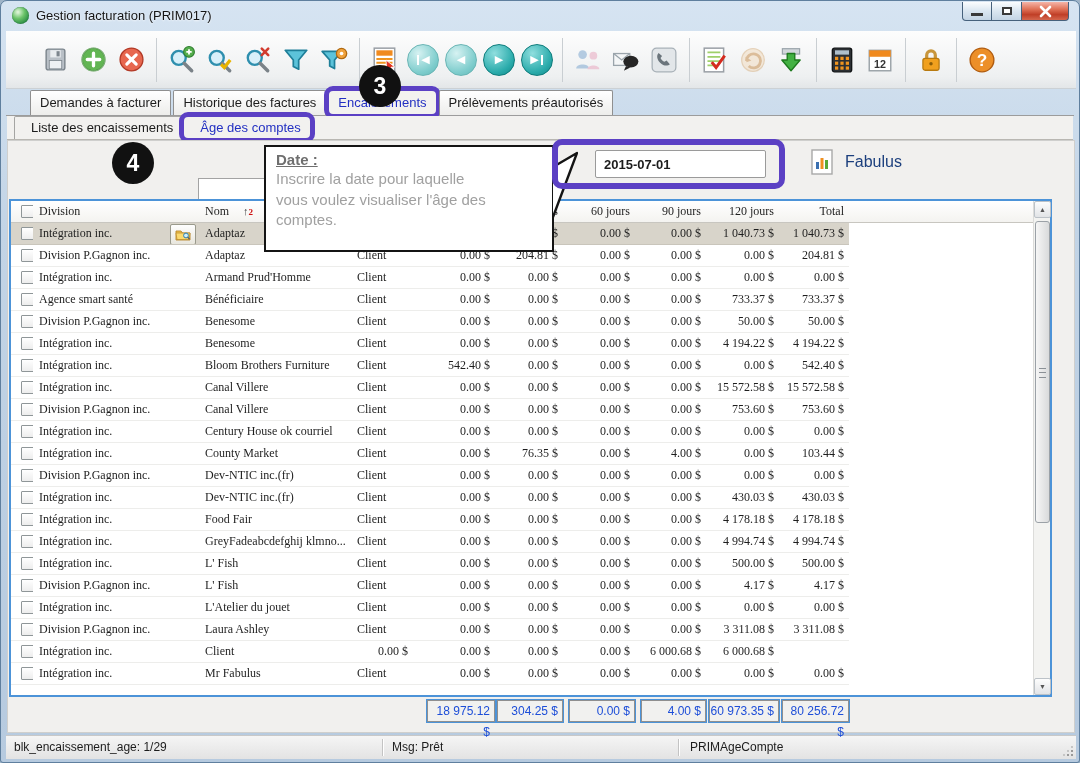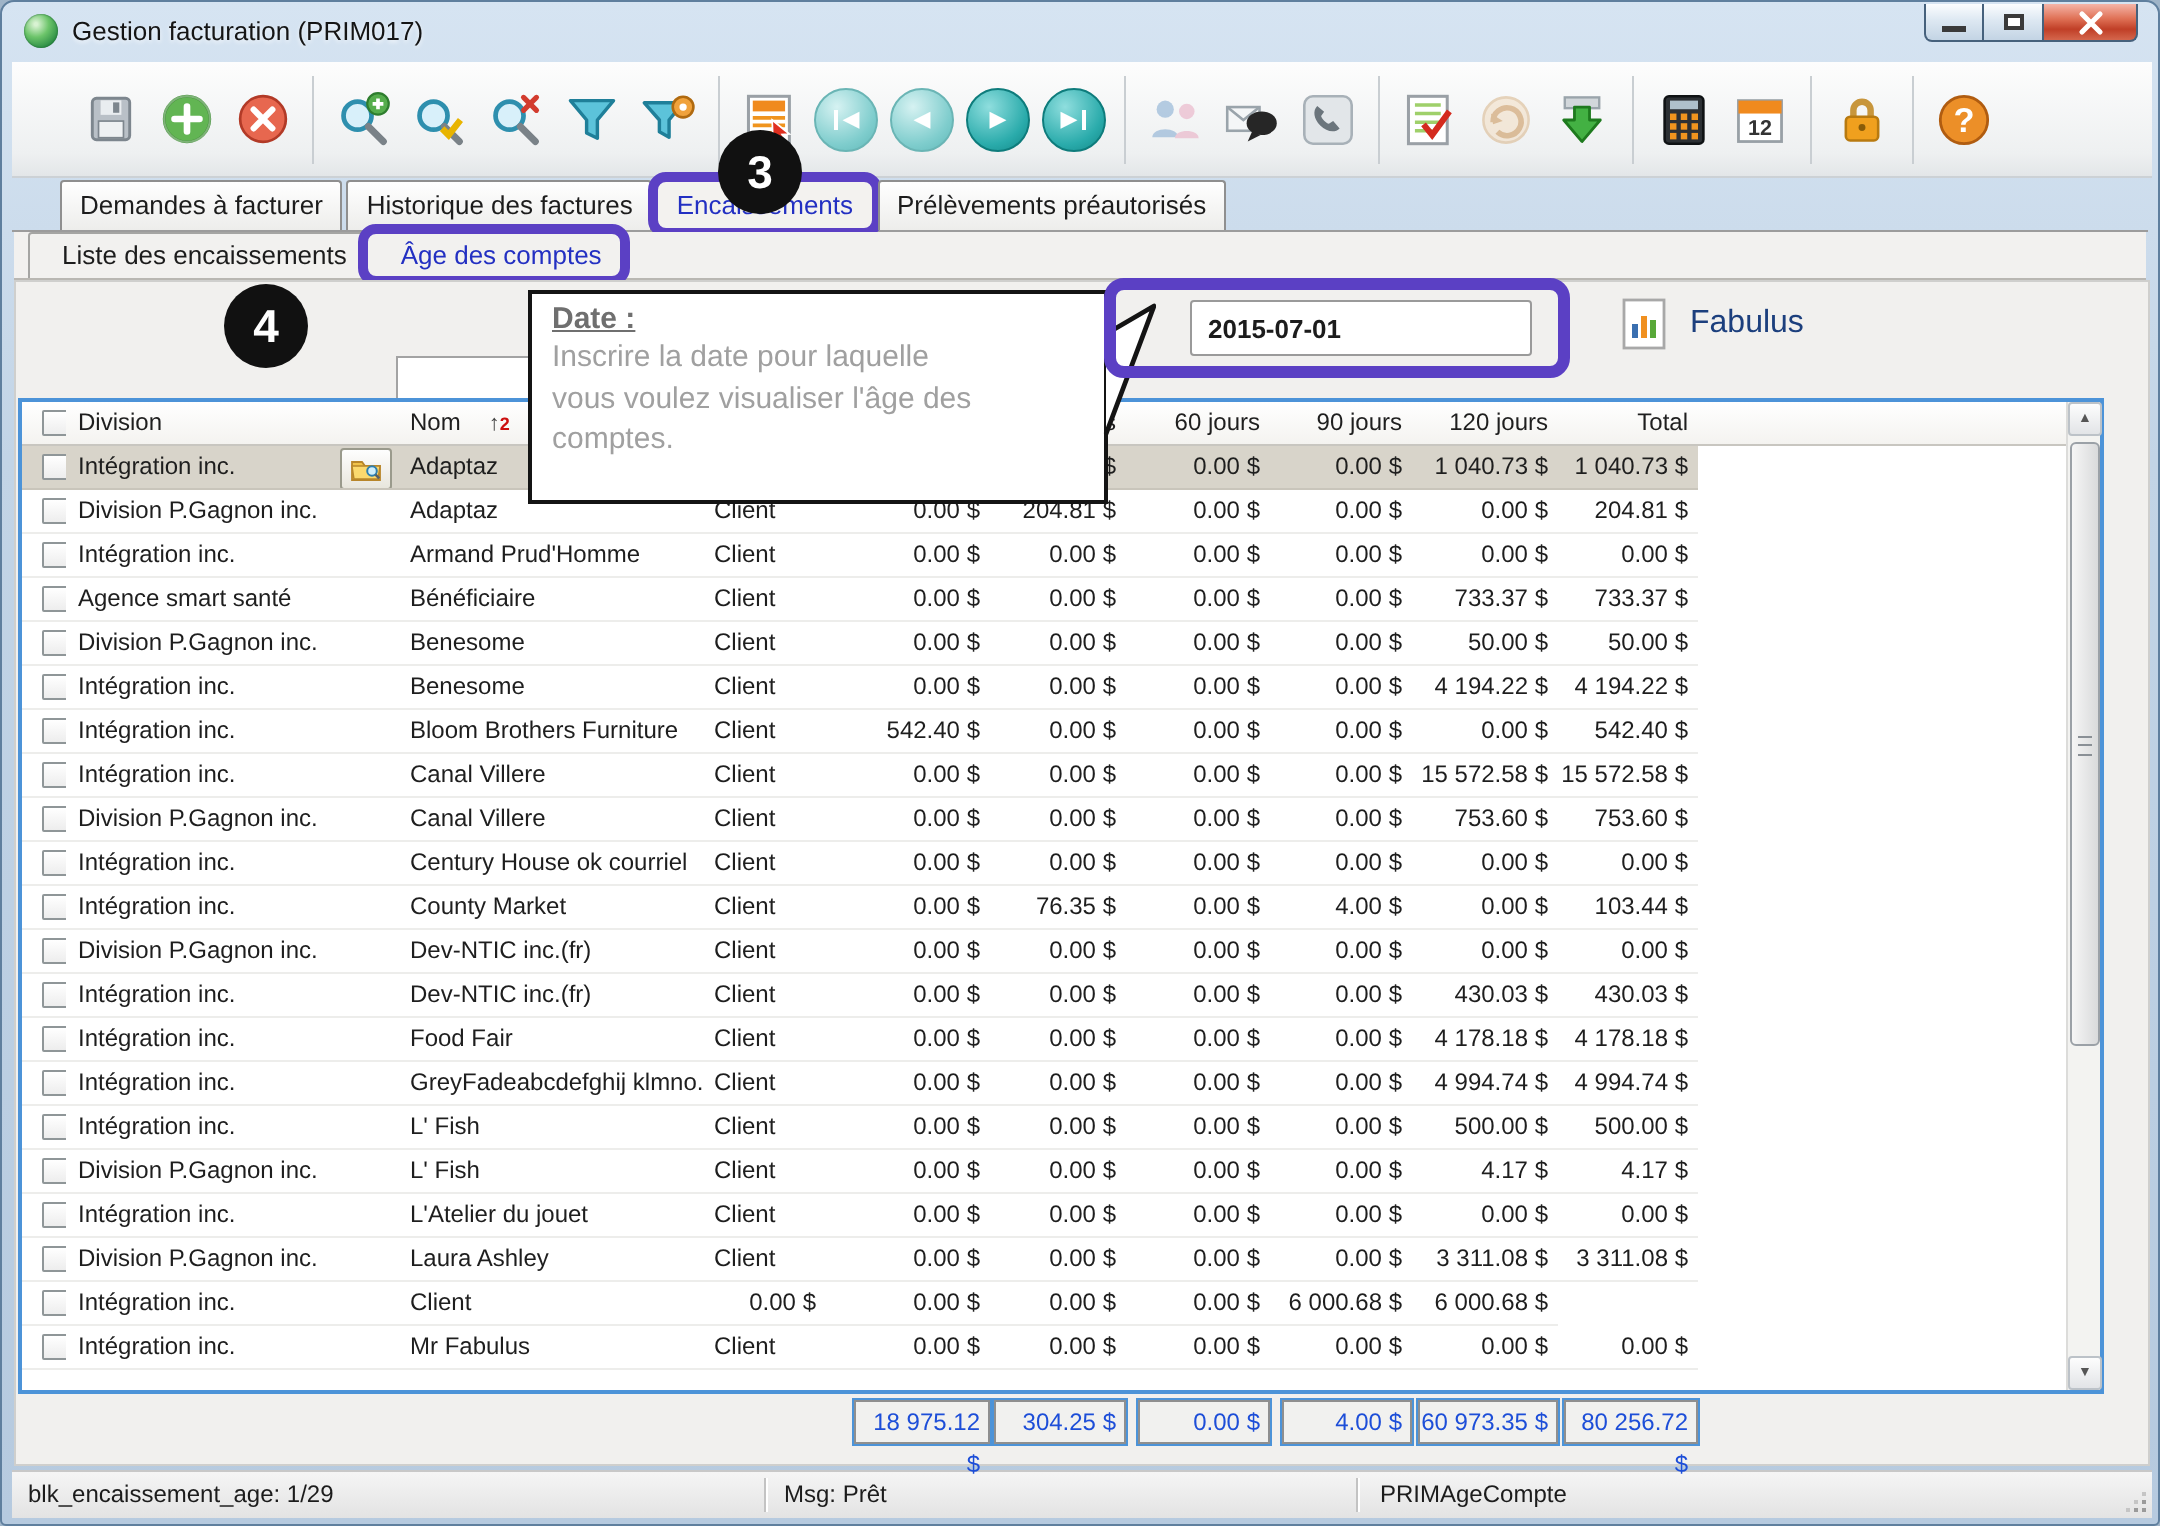--- a/index.html
+++ b/index.html
@@ -37,21 +37,21 @@
   
   #panel{position:absolute;left:6px;top:139px;width:1068px;height:593px;background:#f1f0ee;border:1px solid #cfcfcd;box-sizing:border-box;}
   #filterbox{position:absolute;left:197px;top:177px;width:150px;height:22px;border:1px solid #a3a3a3;background:#fff;box-sizing:border-box;z-index:1;}
   #datering{position:absolute;left:551px;top:138px;border:6px solid #5b40c4;border-radius:10px;padding:5px 13px 5px 9px;z-index:6;}
   #dateinput{width:171px;height:28px;border:1px solid #9a9a9a;border-radius:2px;font-family:"Liberation Sans",sans-serif;font-size:13px;font-weight:600;color:#1c1c1c;padding:0 0 0 8px;box-sizing:border-box;margin-left:28px;}
   #printbtn{position:absolute;left:810px;top:148px;display:flex;align-items:center;z-index:2;}
   #printlabel{font-size:16px;color:#1c3f7d;margin-left:12px;}
   
   #tablewrap{position:absolute;left:8px;top:198px;width:1043px;height:498px;border:2px solid #4c93d8;background:#fff;box-sizing:border-box;z-index:1;}
   #gridarea{position:absolute;left:0;top:0;right:17px;bottom:0;overflow:hidden;}
-  .trow{display:grid;grid-template-columns:22px 166px 152px 62px 82px 68px 72px 71px 73px 70px 1fr;height:22px;}
+  .trow{display:grid;grid-template-columns:22px 166px 152px 62px 82px 68px 72px 71px 73px 70px 1fr;height:22px;font-family:Liberation Serif, serif;}
   .thead{background:linear-gradient(#ffffff,#f4f3f0);border-bottom:1px solid #c8c6c0;font-size:12px;color:#222;height:22px;box-sizing:border-box;}
   .cell{line-height:21px;font-size:12px;color:#1e1e1e;white-space:nowrap;overflow:hidden;padding-left:6px;box-sizing:border-box;border-bottom:1px solid #ededeb;position:relative;}
   .thead .cell{border-bottom:none;}
   .num{text-align:right;padding-right:5px;padding-left:0;}
   .fillc{border-bottom:none;}
   .cb{display:inline-block;width:13px;height:13px;margin-top:4px;margin-left:4px;border:1px solid #8f9698;background:linear-gradient(#ffffff,#ededed);box-sizing:border-box;border-radius:1px;}
   .trow.sel .cell{background:#d8d4ca;border-bottom-color:#c9c5bb;}
   .trow.sel .fillc{background:#fff;}
   .sorticon{font-size:11px;color:#444;margin-left:14px;}
   .sortnum{font-size:9px;color:#cc1111;font-weight:bold;}

